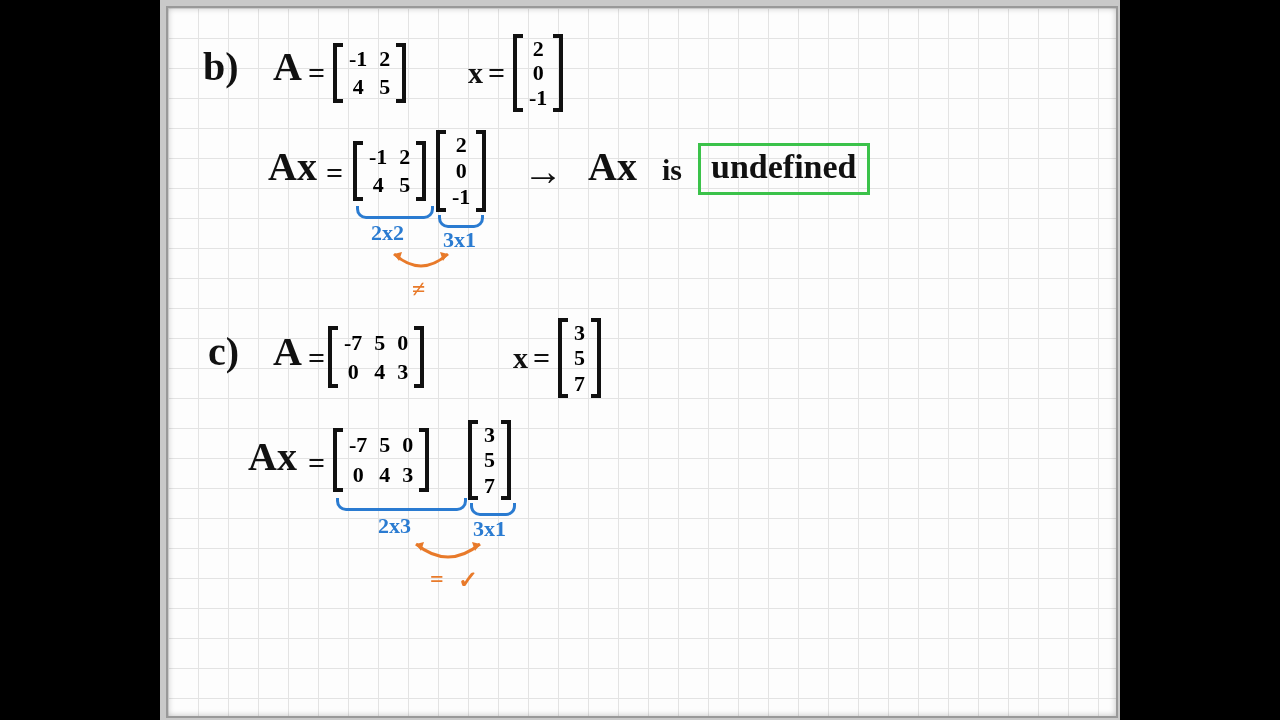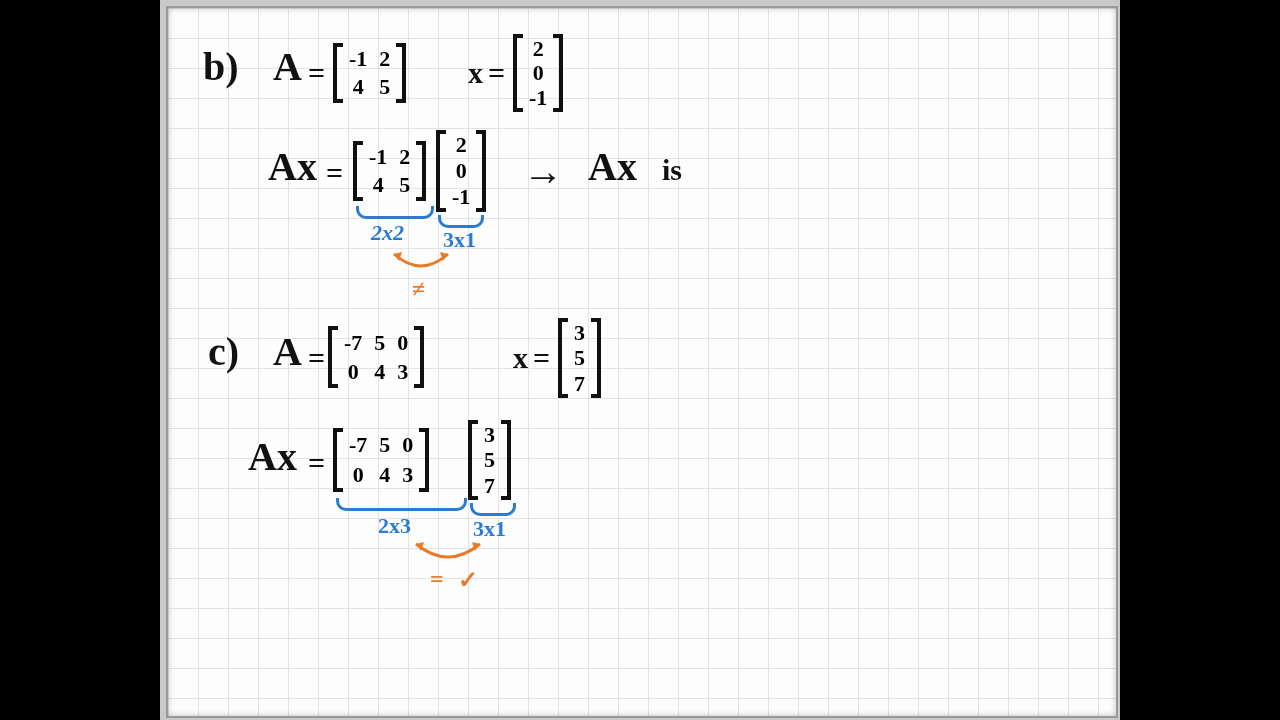--- a/index.html
+++ b/index.html
@@ -176,37 +176,40 @@
         <span>2</span>
         <span>0</span>
         <span>-1</span>
       </div>
       <div class="bracket right">
           <i></i>
         </div>
     </div>
 
     <div class="ubrace" style="left:188px; top:198px; width:72px;"></div>
-    <div class="pos blue sm" style="left:203px; top:212px;font-style:italic;">2x2</div>
+    <div class="pos blue sm" style="left:203px; top:212px;">2x2</div>
 
     <div class="ubrace" style="left:270px; top:207px; width:40px;"></div>
     <div class="pos blue sm" style="left:275px; top:219px;">3x1</div>
 
     <div class="dbl-arrow" style="left:218px; top:240px; width:70px;">
       <svg viewBox="0 0 70 30">
         <path d="M8 6 Q35 30 62 6" stroke="#e87a2a" stroke-width="3" fill="none"></path>
         <path d="M8 6 l8 -2 l-3 9 z" fill="#e87a2a"></path>
         <path d="M62 6 l-8 -2 l3 9 z" fill="#e87a2a"></path>
       </svg>
     </div>
     <div class="pos orange" style="left:244px; top:268px; font-size:24px;">≠</div>
 
     <div class="pos hand big" style="left:355px; top:140px;">→</div>
     <div class="pos hand big" style="left:420px; top:135px;">Ax</div>
     <div class="pos hand mid" style="left:494px; top:145px;">is</div>
+    <div class="pos hand box-green" style="left:530px; top:135px; font-size:34px;">
+      <span>undefined</span>
+    </div>
 
     <div class="pos hand big" style="left:40px; top:320px;">c)</div>
 
     <div class="pos hand big" style="left:105px; top:320px;">A</div>
     <div class="pos hand mid" style="left:140px; top:333px;">=</div>
     <div class="pos mat" style="left:160px; top:318px; height:62px;">
       <div class="bracket left">
           <i></i>
         </div>
       <div class="cells" style="grid-template-columns:auto auto auto;">

